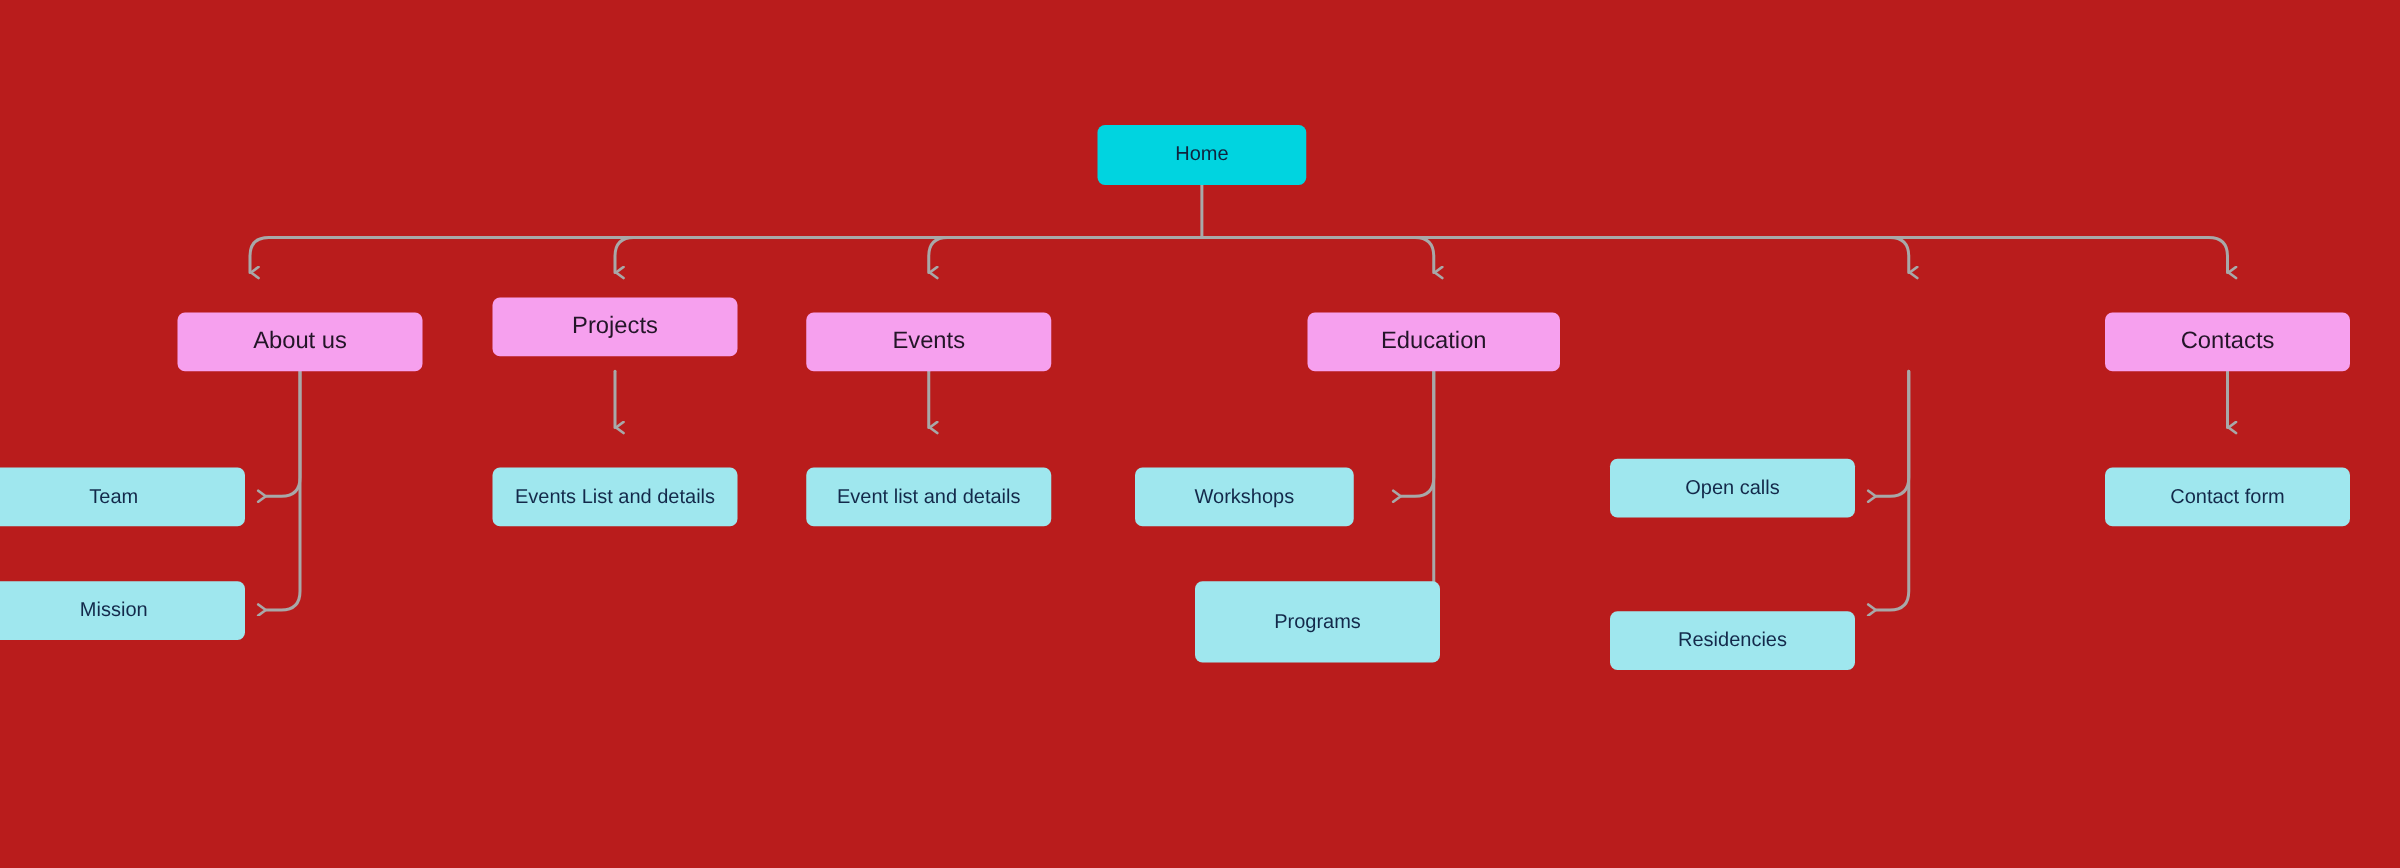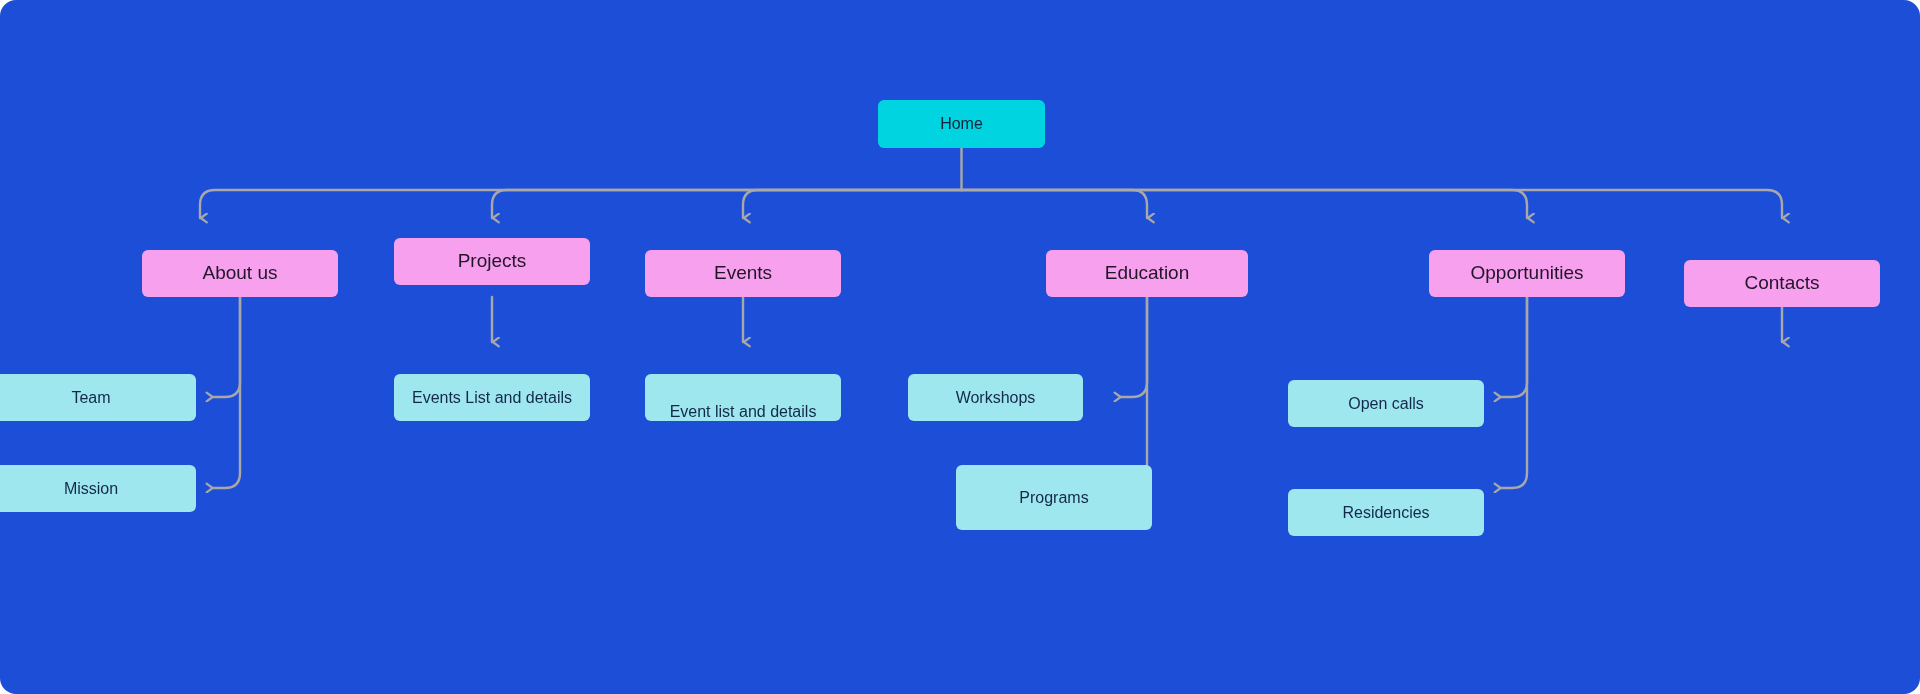--- a/index.html
+++ b/index.html
@@ -7,23 +7,22 @@
     padding: 0;
     background: #ffffff;
   }
   body {
     font-family: "Liberation Sans", sans-serif;
   }
   #canvas {
     position: relative;
     width: 1920px;
     height: 694px;
-    background: #1d4ed8;
+    background: #b91c1c;
     overflow: hidden;
-    border-radius: 16px;
   }
   #wires {
     position: absolute;
     left: 0;
     top: 0;
     width: 1920px;
     height: 694px;
     pointer-events: none;
   }
   .node {
@@ -112,45 +111,45 @@
   </div>
   <div class="node node-section" style="left:394px; top:238px; width:196px; height:47px;">
     <span class="label">Projects</span>
   </div>
   <div class="node node-section" style="left:645px; top:250px; width:196px; height:47px;">
     <span class="label">Events</span>
   </div>
   <div class="node node-section" style="left:1046px; top:250px; width:202px; height:47px;justify-content:flex-end;">
     <span class="label">Education</span>
   </div>
-  <div class="node node-section" style="left:1429px; top:250px; width:196px; height:47px;">
-    <span class="label">Opportunities</span>
-  </div>
-  <div class="node node-section" style="left:1684px; top:250px; width:196px; height:47px;margin-top:10px;">
+  <div class="node node-section" style="left:1684px; top:250px; width:196px; height:47px;">
     <span class="label">Contacts</span>
   </div>
 
   <div class="node node-leaf" style="left:-14px; top:374px; width:210px; height:47px;">
     <span class="label">Team</span>
   </div>
   <div class="node node-leaf" style="left:-14px; top:465px; width:210px; height:47px;">
     <span class="label">Mission</span>
   </div>
   <div class="node node-leaf" style="left:394px; top:374px; width:196px; height:47px;">
     <span class="label">Events List and details</span>
   </div>
-  <div class="node node-leaf" style="left:645px; top:374px; width:196px; height:47px;align-items:flex-end;">
+  <div class="node node-leaf" style="left:645px; top:374px; width:196px; height:47px;">
     <span class="label">Event list and details</span>
   </div>
   <div class="node node-leaf" style="left:908px; top:374px; width:175px; height:47px;">
     <span class="label">Workshops</span>
   </div>
   <div class="node node-leaf" style="left:908px; top:465px; width:196px; height:65px;margin-left:48px;">
     <span class="label">Programs</span>
   </div>
-  <div class="node node-leaf" style="left:1288px; top:380px; width:196px; height:47px;">
+  <div class="node node-leaf" style="left:1288px; top:367px; width:196px; height:47px;">
     <span class="label">Open calls</span>
   </div>
   <div class="node node-leaf" style="left:1288px; top:465px; width:196px; height:47px;margin-top:24px;">
     <span class="label">Residencies</span>
   </div>
+  <div class="node node-leaf" style="left:1684px; top:374px; width:196px; height:47px;">
+    <span class="label">Contact form</span>
+  </div>
 
 </div>
 
 </body></html>

